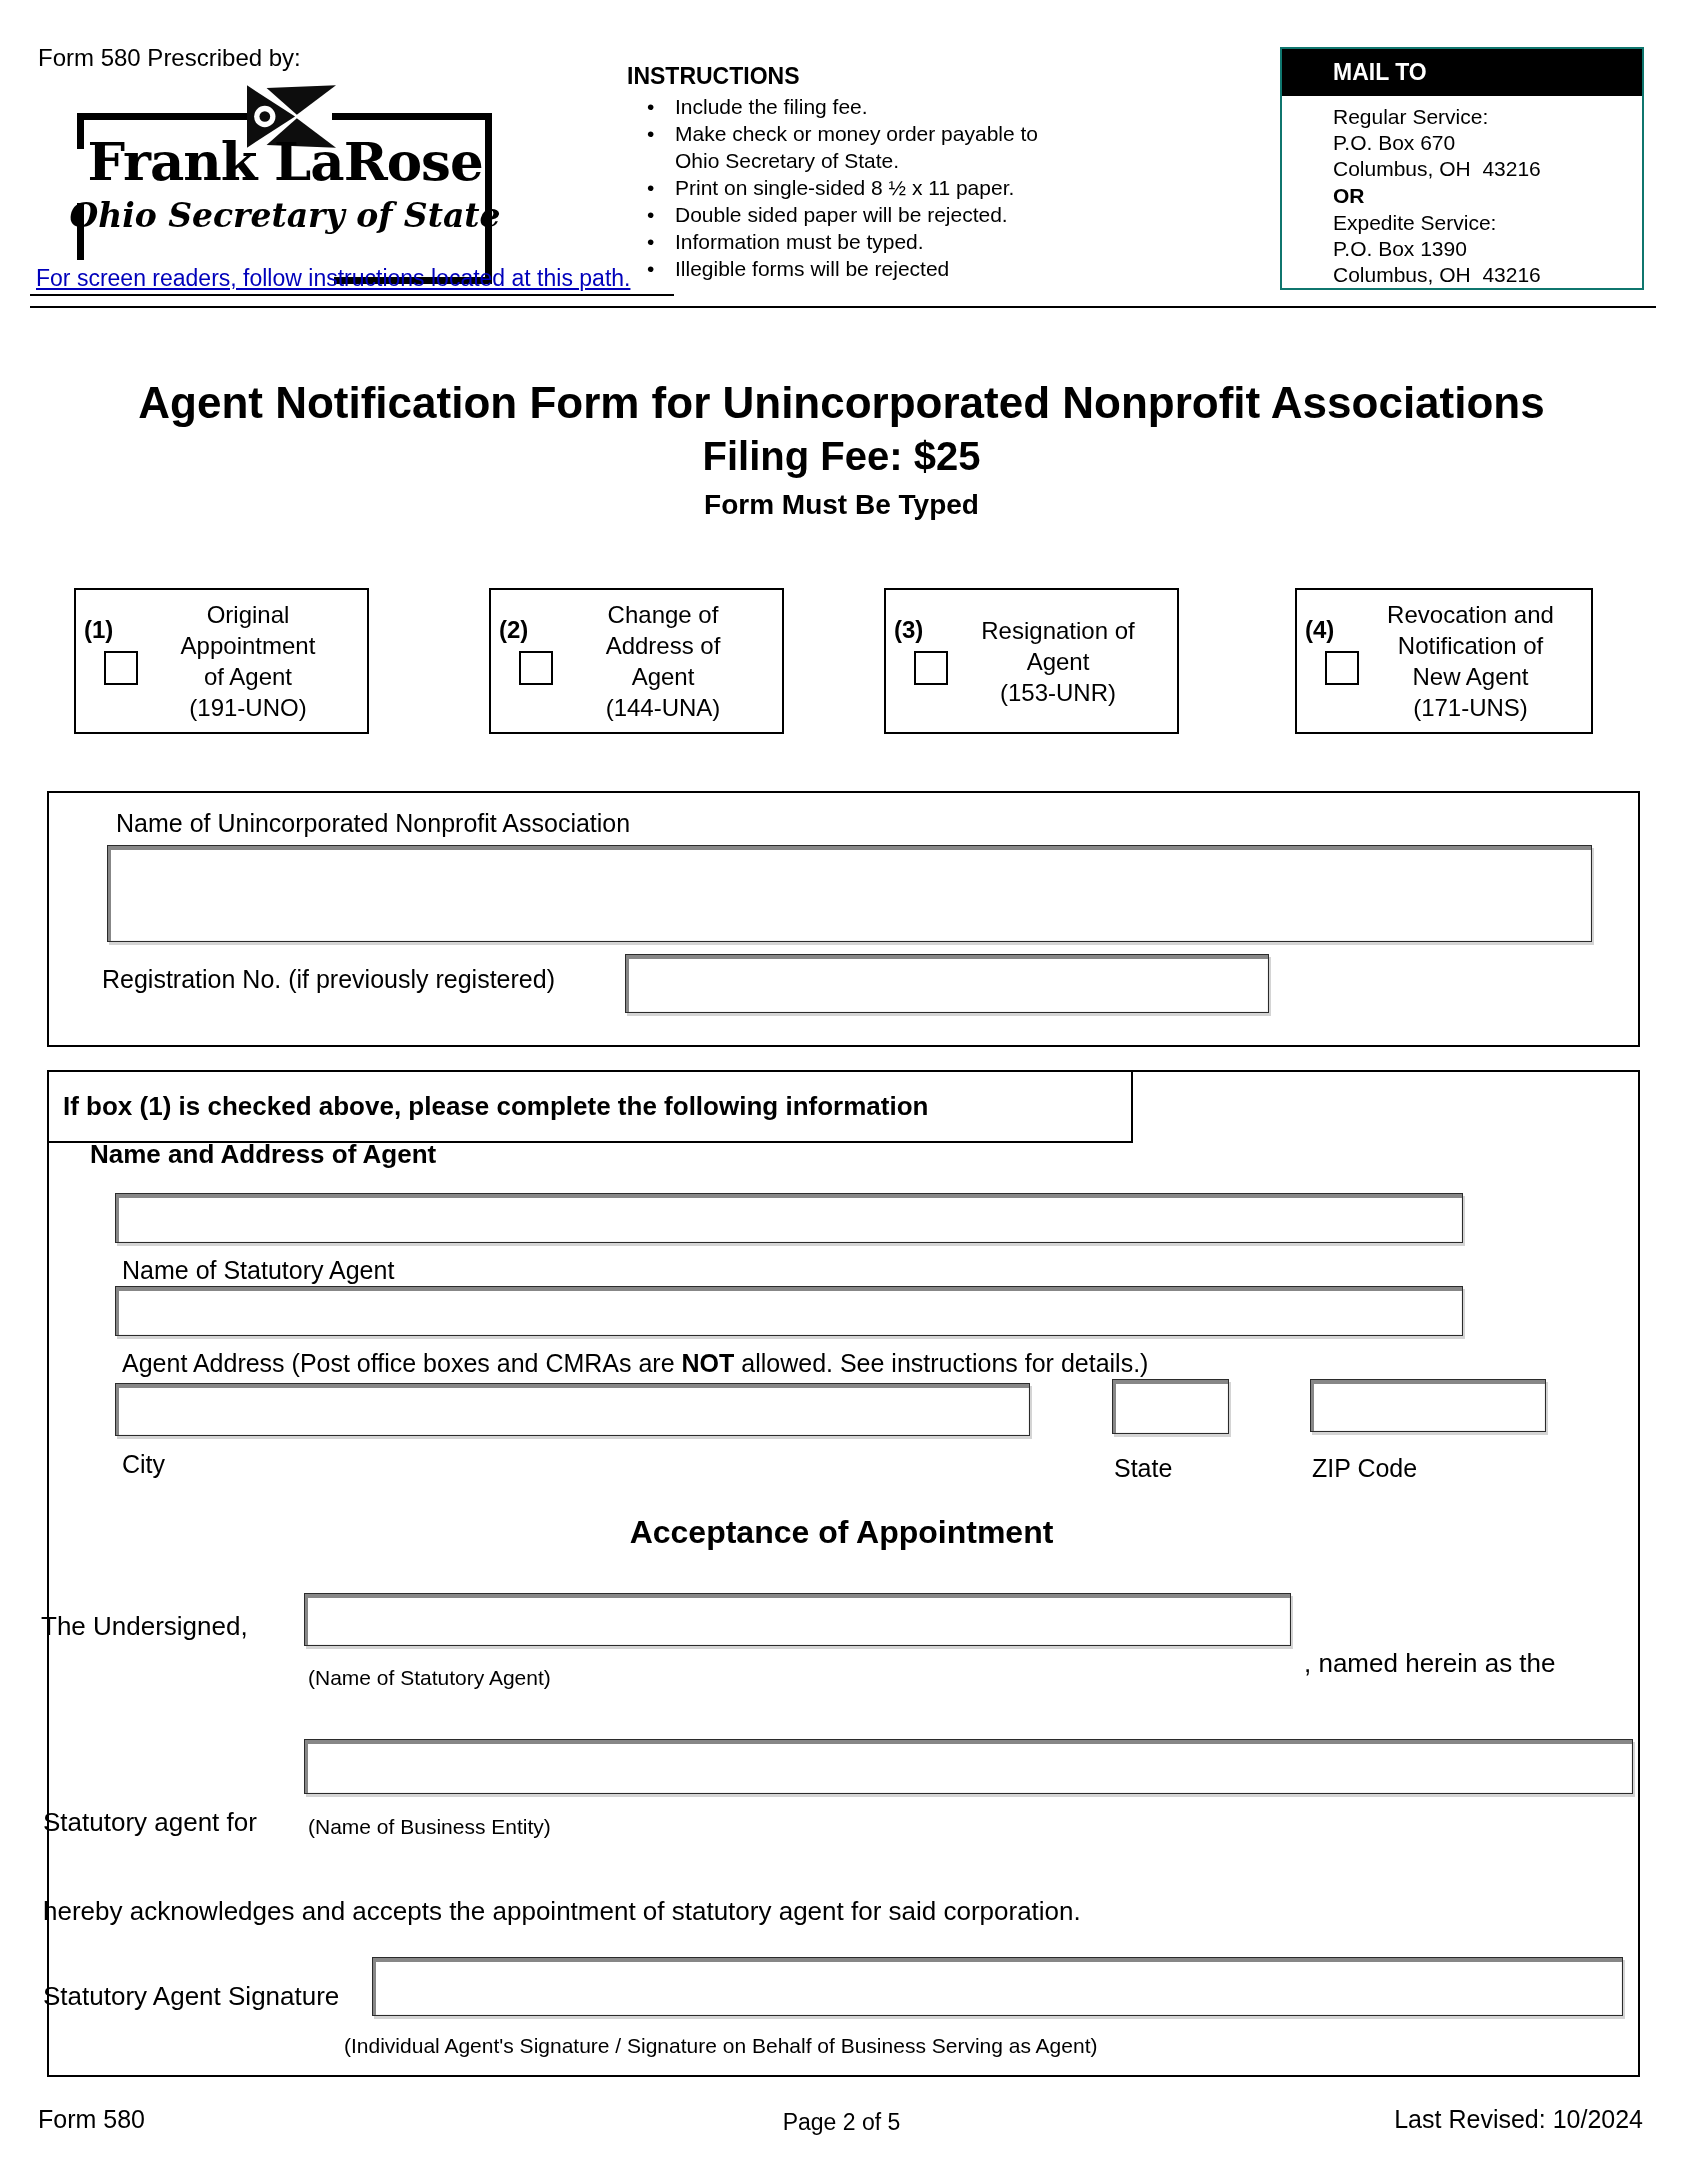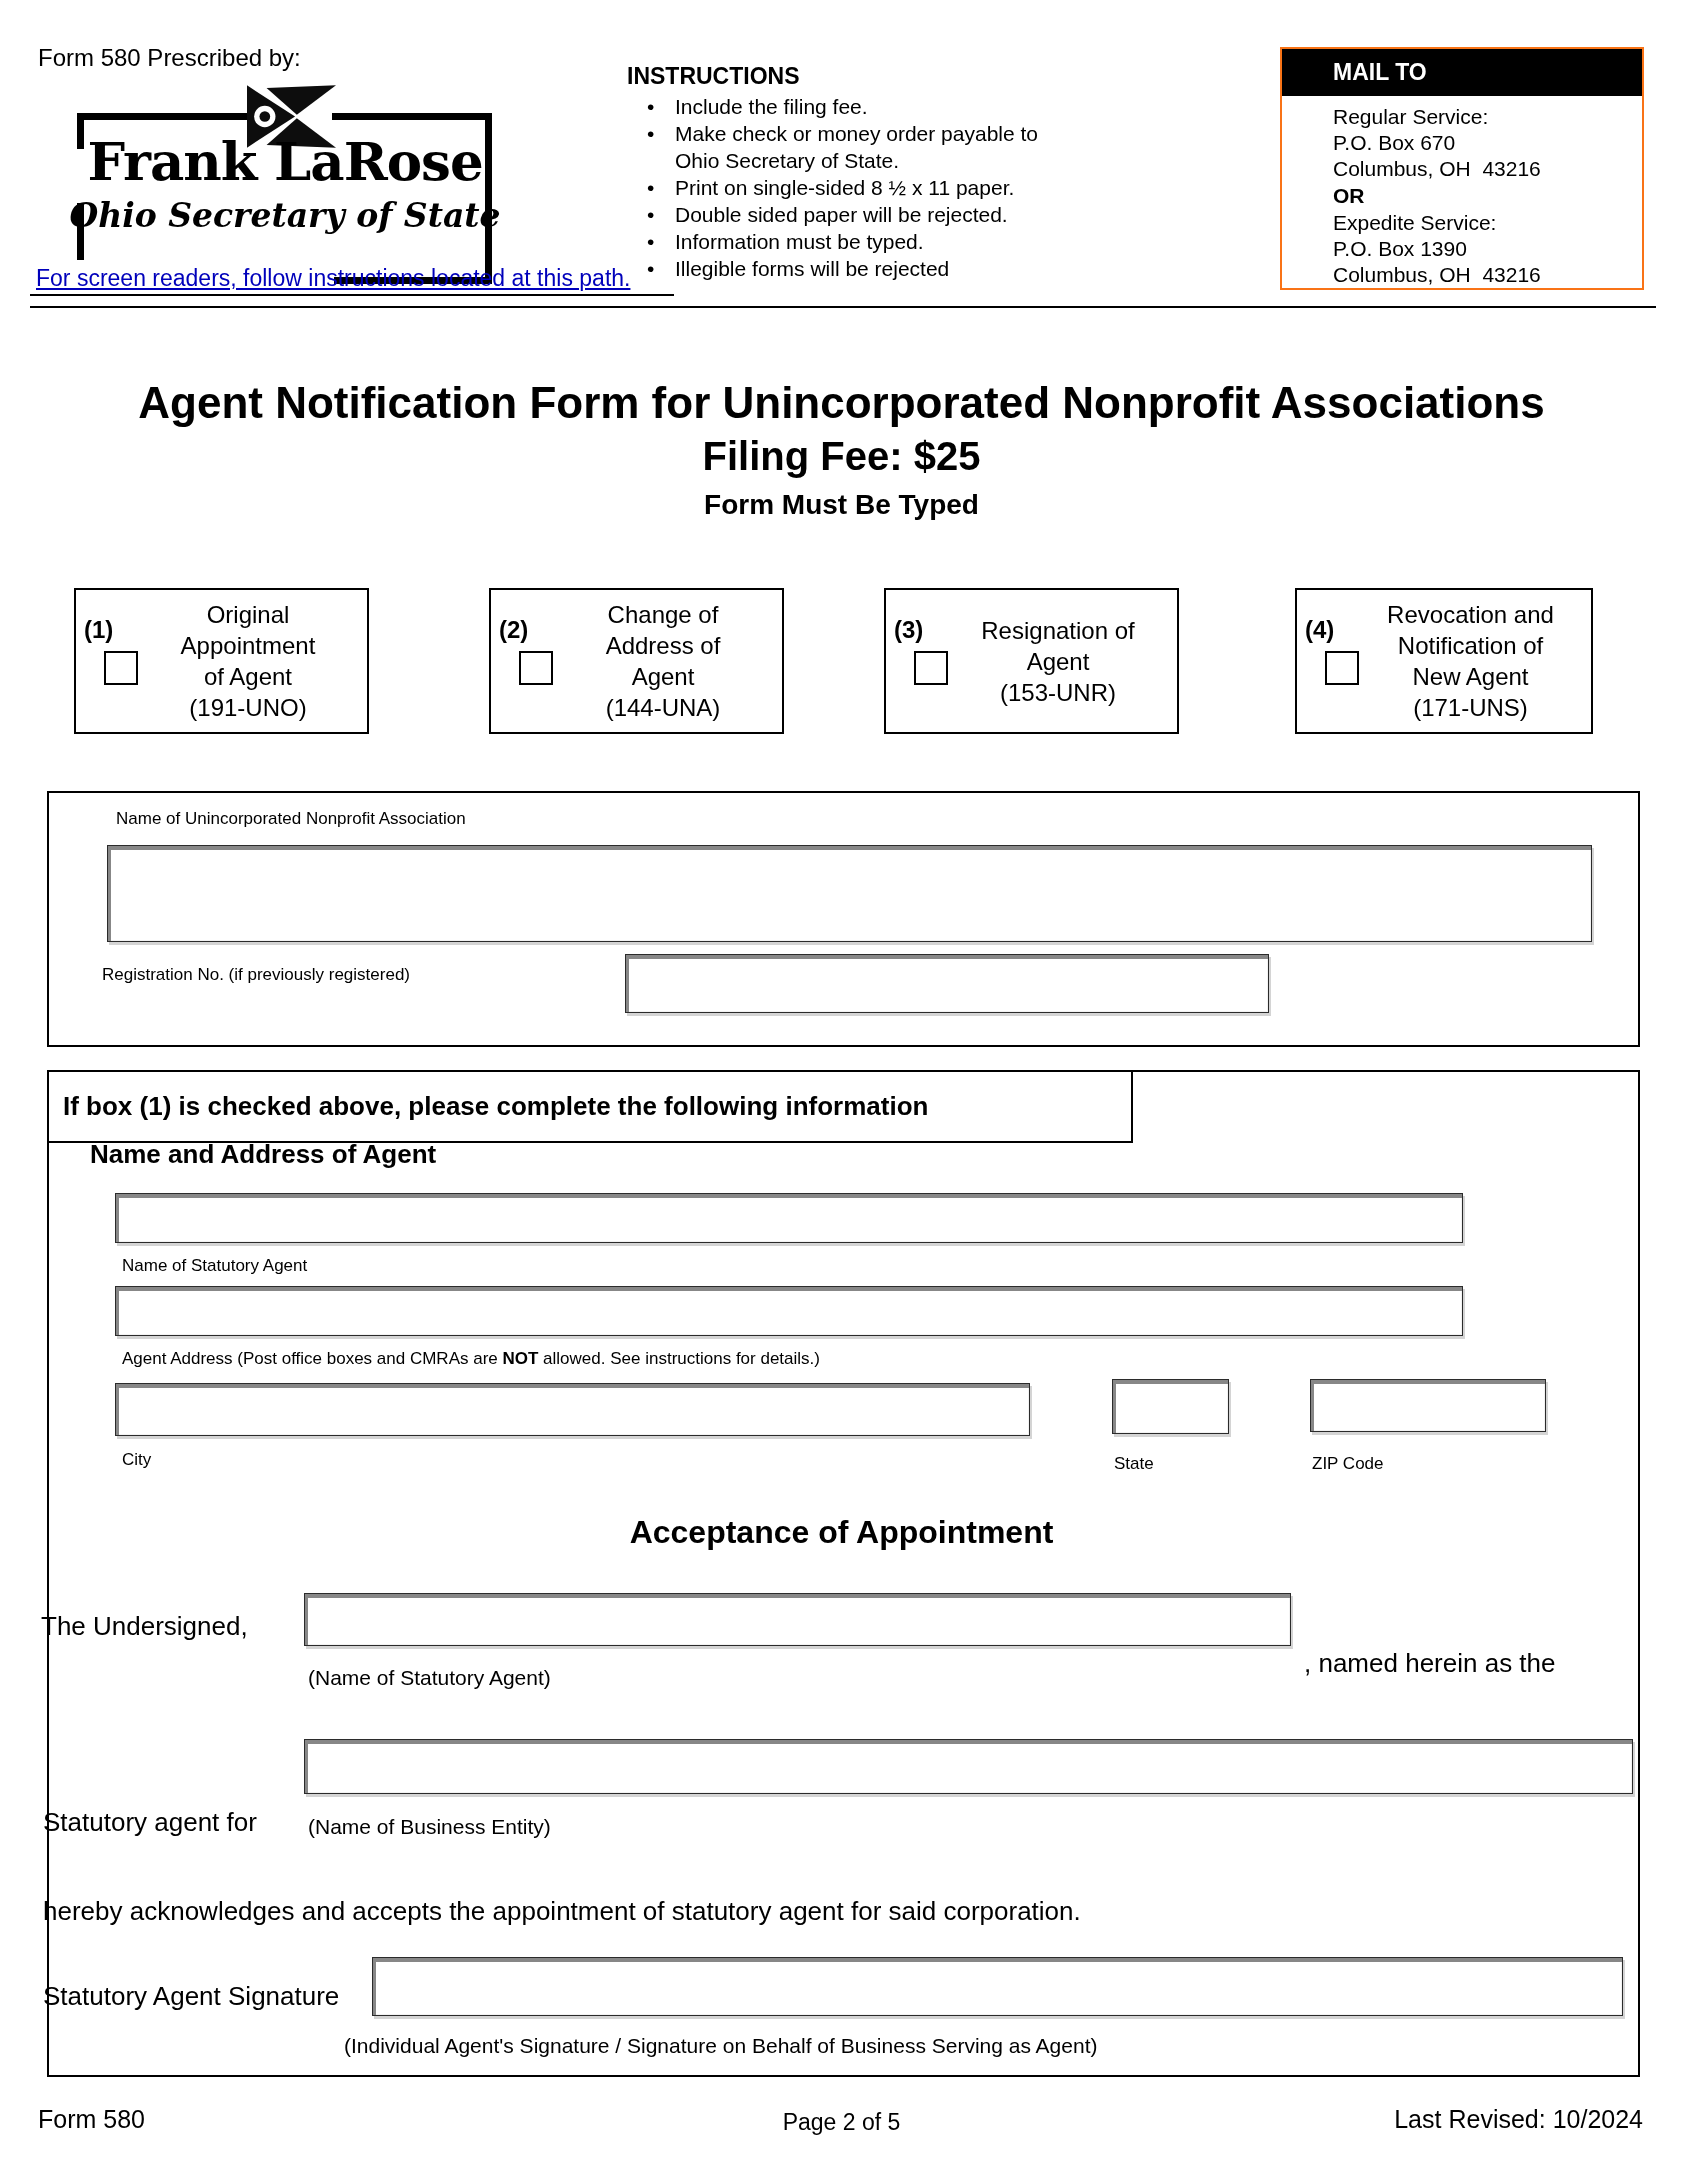--- a/index.html
+++ b/index.html
@@ -15,28 +15,28 @@
   .checkbox{position:absolute;width:30px;height:30px;border:2px solid #000;background:#fff;}
   
   .opt-text{position:absolute;left:57px;right:4px;top:0;bottom:0;display:flex;
             flex-direction:column;justify-content:center;align-items:center;
             font-size:24px;line-height:31px;text-align:center;}
   
   .instr-line{position:relative;font-size:21px;line-height:27px;padding-left:36px;}
   .instr-line .dot{position:absolute;left:8px;top:0;}
   .instr-line.cont{list-style:none;}
   
-  #mailto-box{position:absolute;left:1280px;top:47px;width:360px;height:239px;border:2px solid #f97316;}
+  #mailto-box{position:absolute;left:1280px;top:47px;width:360px;height:239px;border:2px solid #0f766e;}
   #mailto-header{height:47px;background:#000;color:#fff;font-weight:bold;font-size:23px;
                  line-height:47px;padding-left:51px;}
   #mailto-body{padding:8px 18px 0 51px;font-size:21px;line-height:26px;}
   .rule{position:absolute;background:#000;}
   a.sr-link{color:#0000bb;text-decoration:underline;}
   .caption{font-size:21px;}
-  .lbl25{font-size:17px;}
+  .lbl25{font-size:25px;}
   .lbl26{font-size:26px;}
 </style>
 </head>
 <body>
 
 <div id="page">
 
   <div class="abs" style="left:38px;top:44px;font-size:24px;">Form 580 Prescribed by:</div>
 
   <div class="abs" style="left:69px;top:79px;width:436px;height:213px;">

